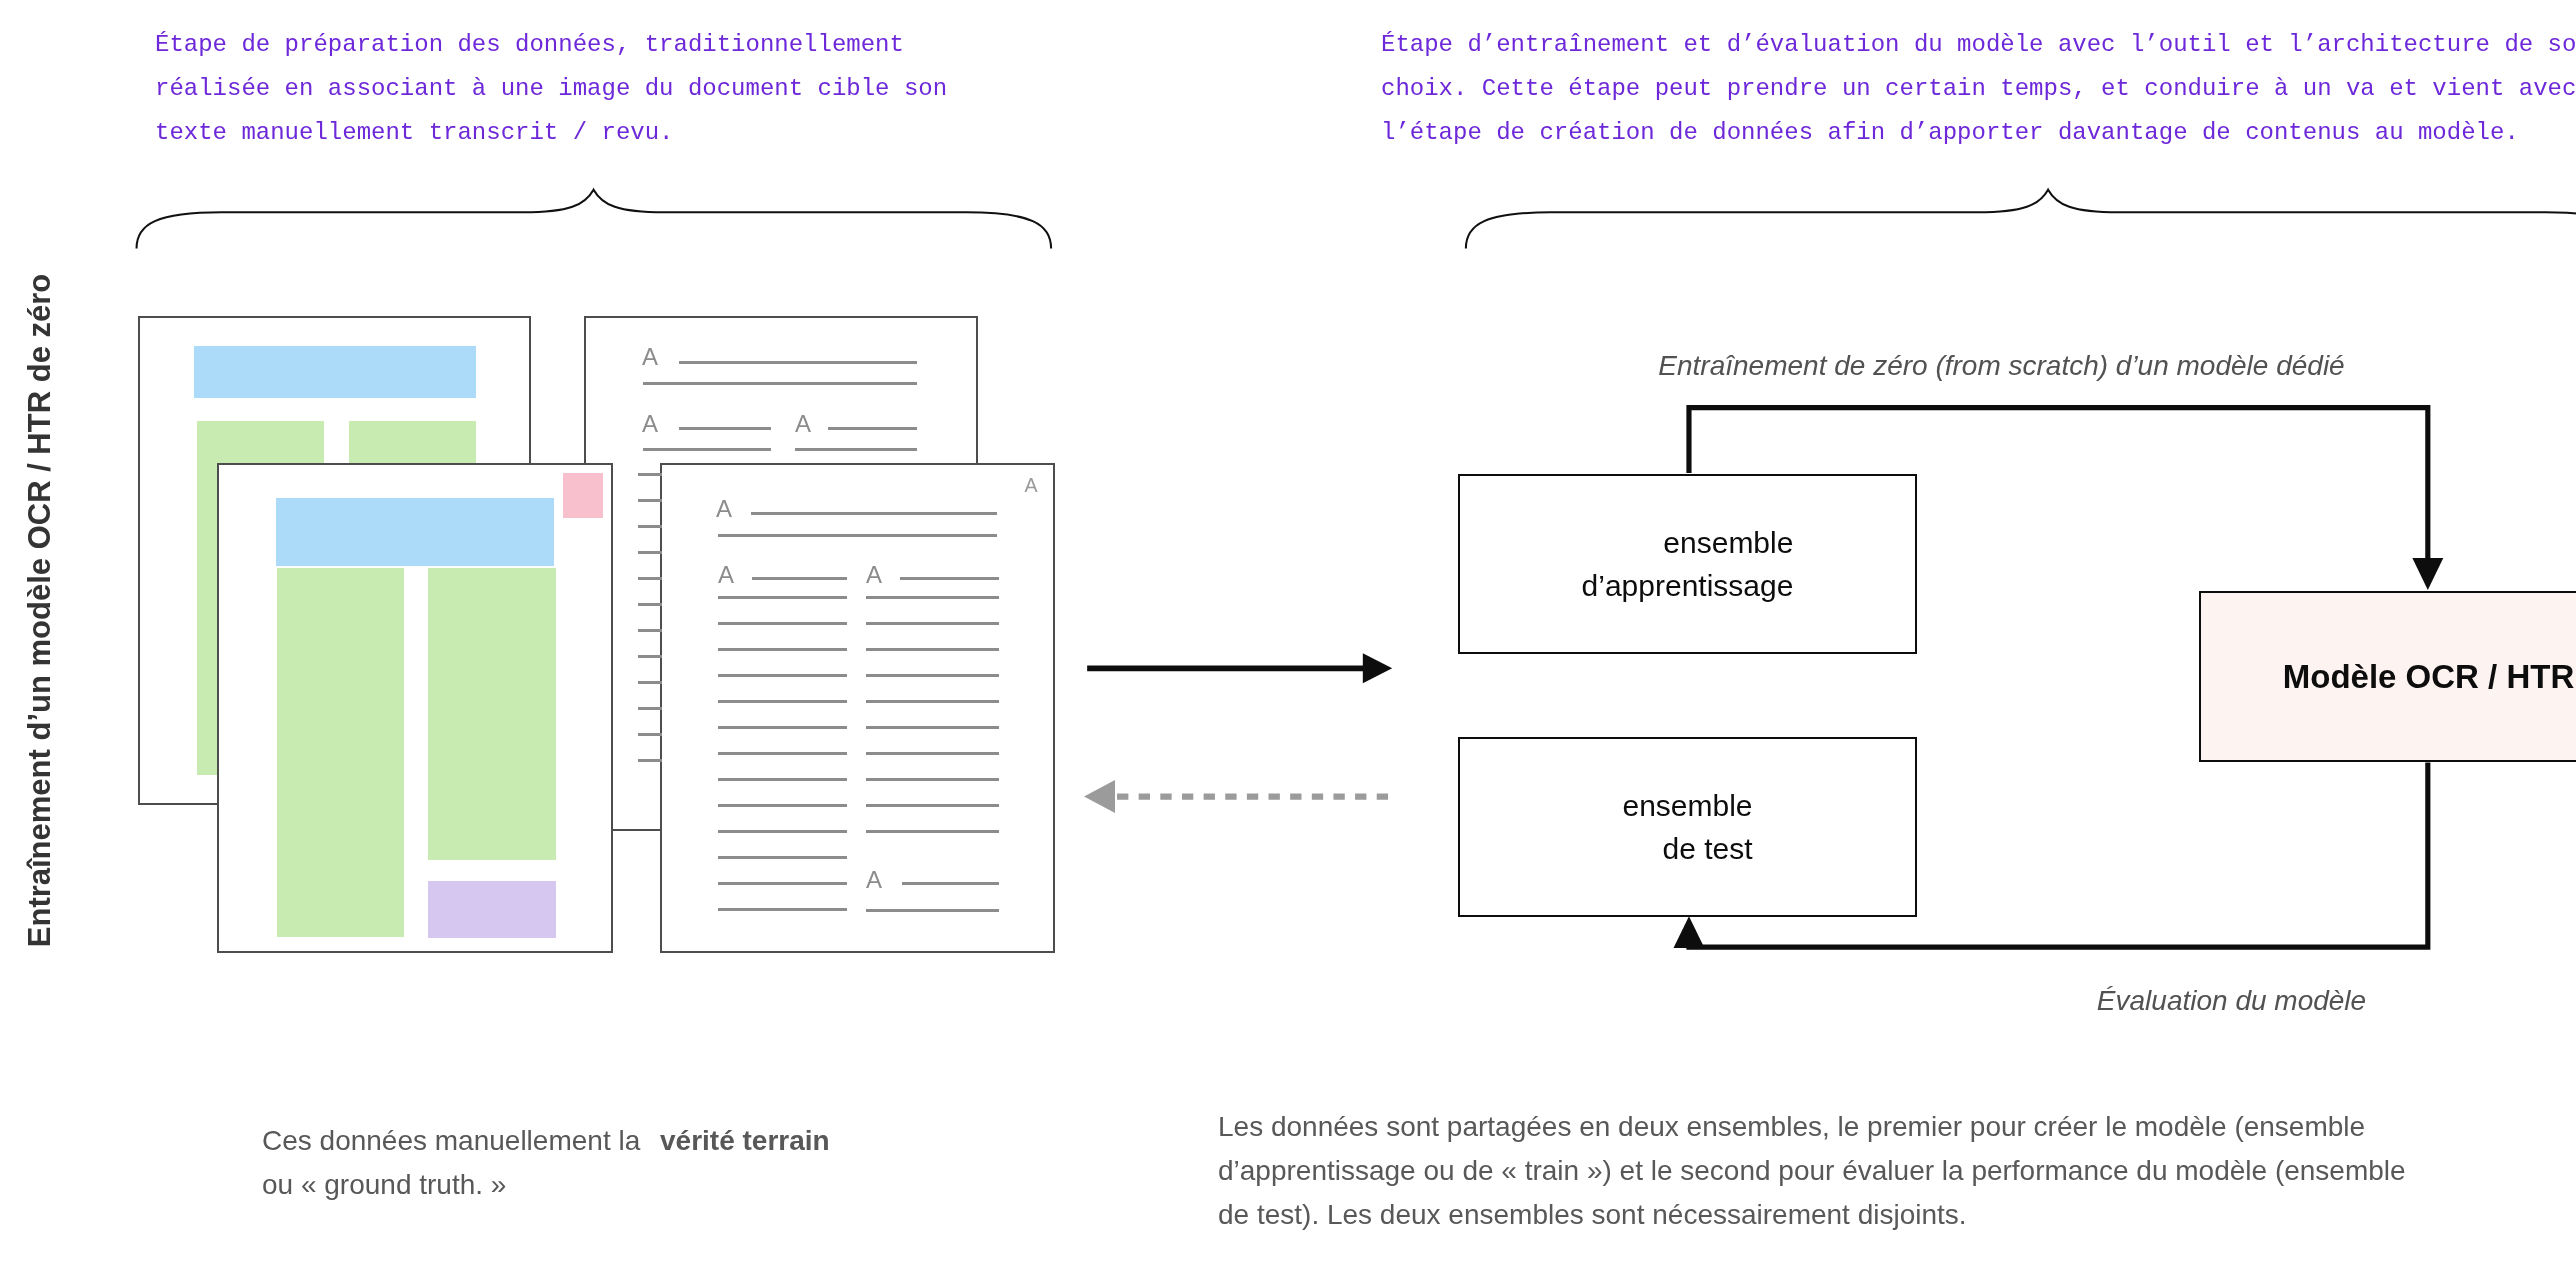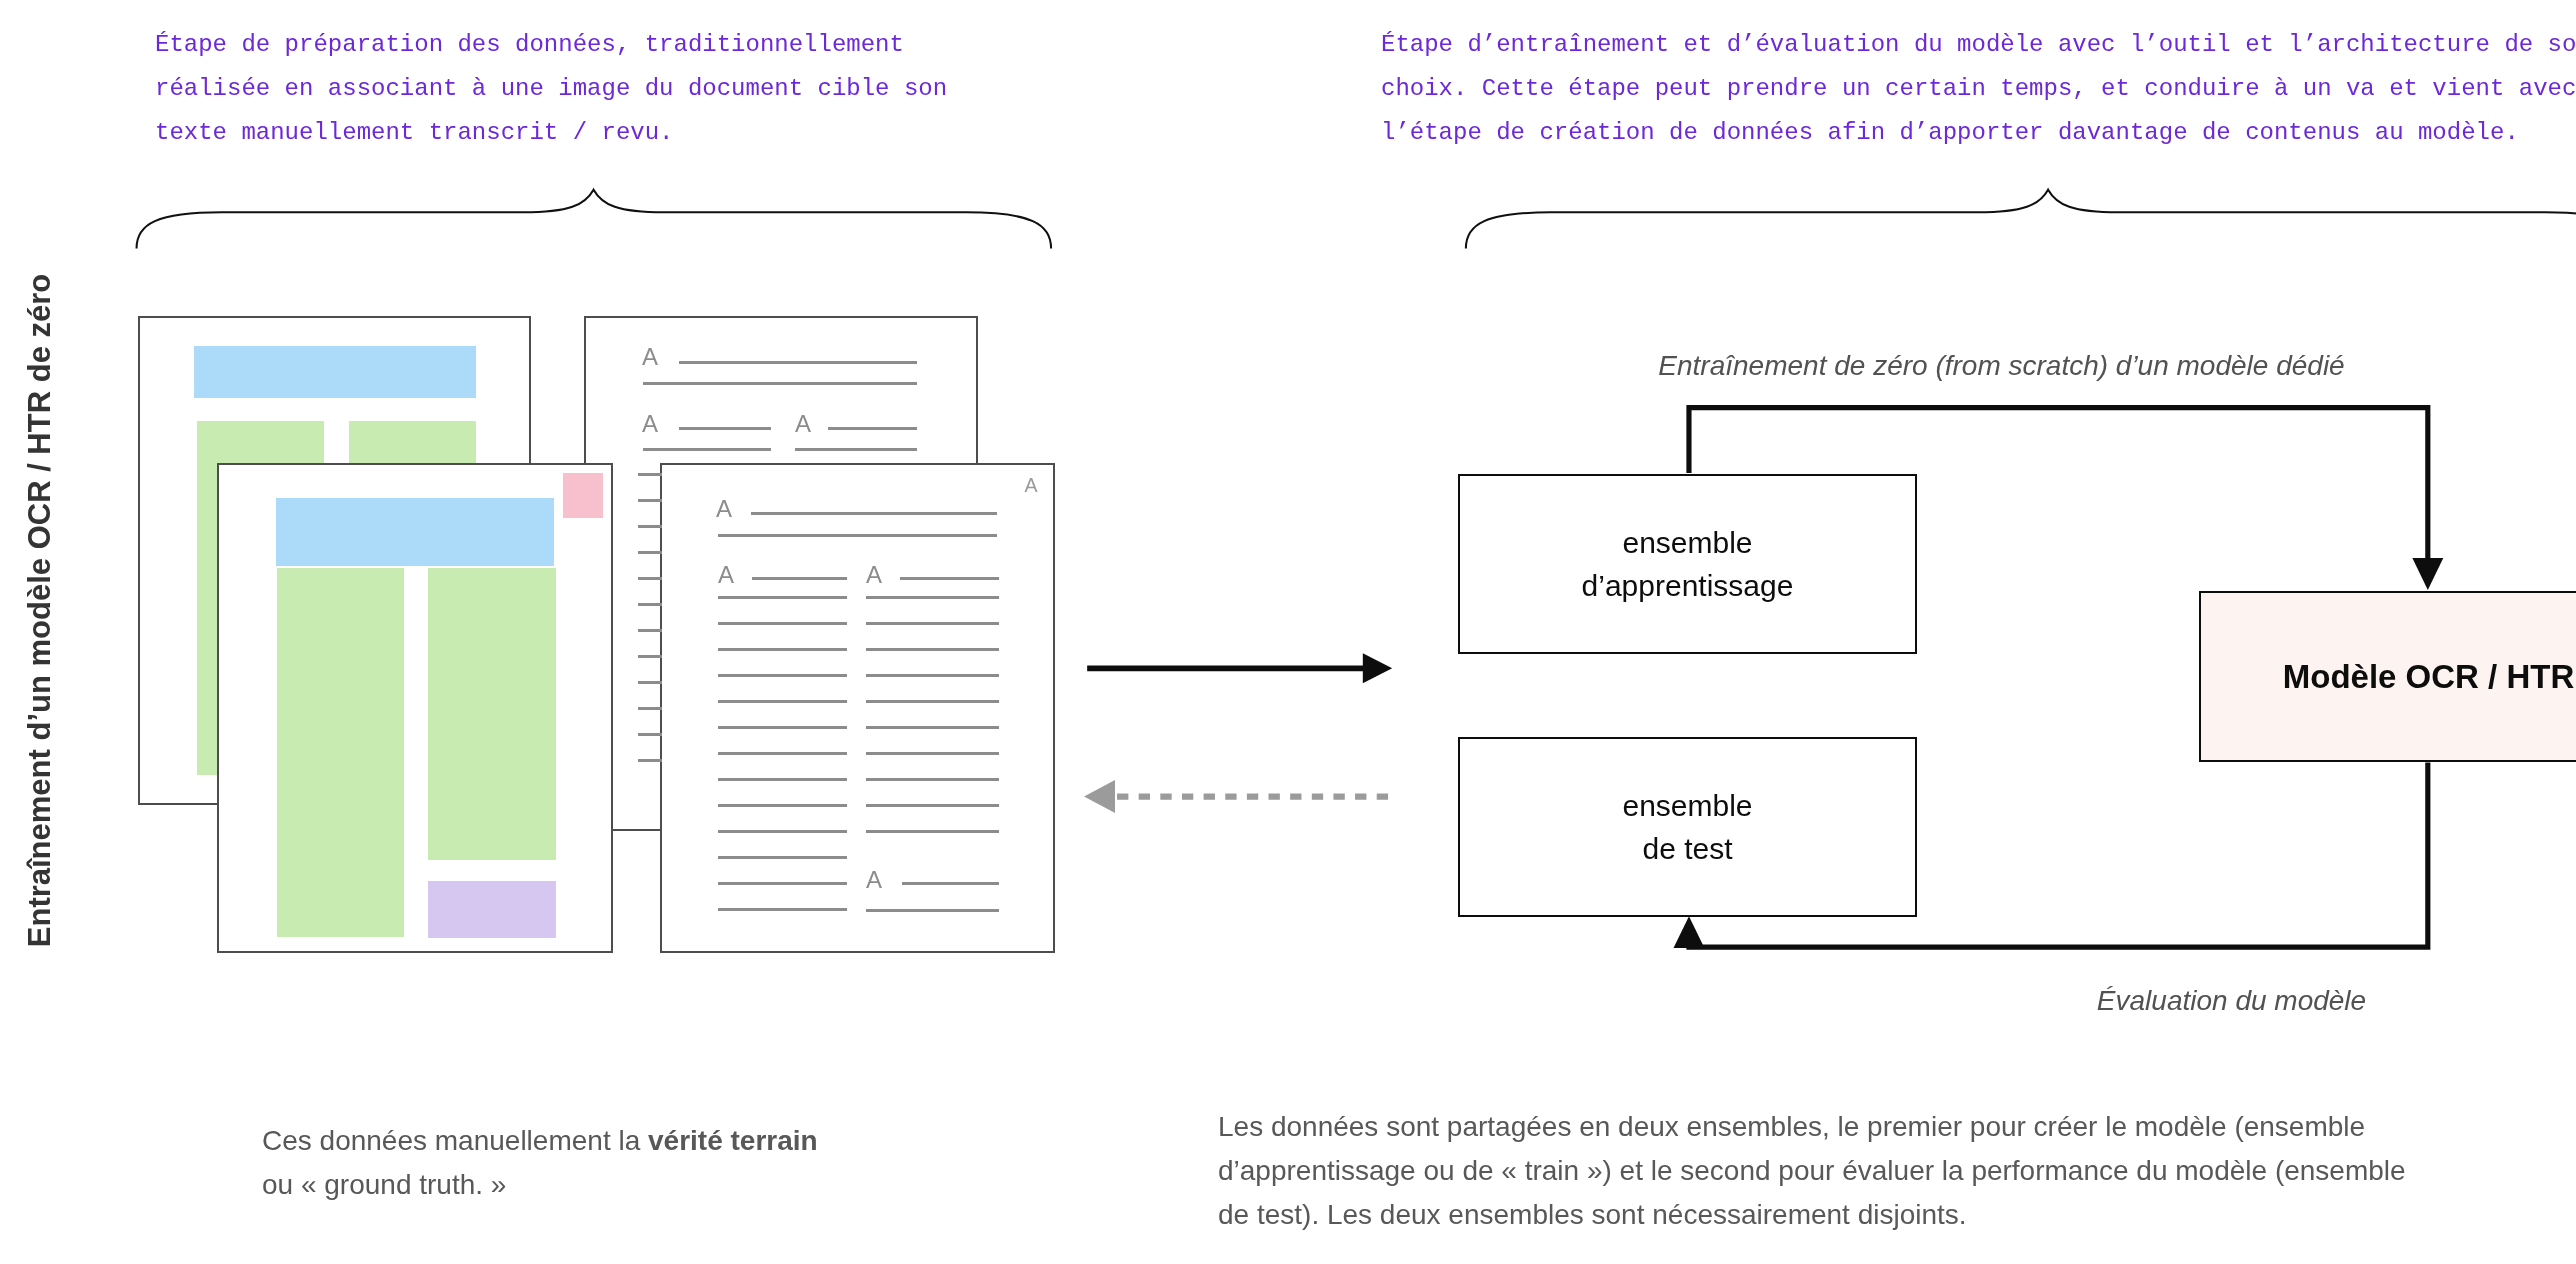--- a/index.html
+++ b/index.html
@@ -10,21 +10,21 @@
   .para{position:absolute;font-size:24px;line-height:44px;color:#6d28d9;white-space:pre-line;font-family:Liberation Mono, monospace;}
   .caption{position:absolute;font-size:28px;line-height:44px;color:#585858;white-space:pre-line;}
   .vtitle{
     position:absolute;left:-394px;top:587px;width:866px;height:47px;
     transform:rotate(-90deg);font-weight:bold;font-size:31px;color:#343434;
     display:flex;align-items:center;justify-content:center;white-space:nowrap;
   }
   .flowlabel{position:absolute;font-style:italic;font-size:28px;color:#525252;text-align:center;white-space:nowrap;}
   .fbox{
     position:absolute;box-sizing:border-box;background:#ffffff;border:2.6px solid #0d0d0d;
-    display:flex;align-items:center;justify-content:center;text-align:center;
+    display:flex;align-items:center;justify-content:center;text-align:right;
     font-size:30px;line-height:43px;color:#0d0d0d;white-space:pre-line;
   }
   #model-box{background:#FDF3F0;font-weight:bold;font-size:33px;}
   .doc{position:absolute;box-sizing:border-box;background:#ffffff;border:2.1px solid #4d4d4d;}
   .blk{position:absolute;}
   .ln{position:absolute;height:2.6px;background:#8c8c8c;}
   .acol{position:absolute;background:repeating-linear-gradient(to bottom,#8c8c8c 0 2.6px,transparent 2.6px 26px);}
   .ticks{position:absolute;background:repeating-linear-gradient(to bottom,#8c8c8c 0 2.6px,transparent 2.6px 26px);}
   .ag{position:absolute;color:#8c8c8c;font-size:24px;line-height:24px;}
   .ag.small{font-size:19.6px;line-height:19.6px;color:#9a9a9a;}
@@ -107,18 +107,18 @@
   <div class="ln" style="left:90px;top:112px;width:95px;"></div>
   <span class="ag" style="left:204px;top:98px;">A</span>
   <div class="ln" style="left:238px;top:112px;width:99px;"></div>
   <div class="acol" style="left:56px;top:131px;width:129px;height:337px;"></div>
   <div class="acol" style="left:204px;top:131px;width:133px;height:237px;"></div>
   <span class="ag" style="left:204px;top:403px;">A</span>
   <div class="ln" style="left:240px;top:417px;width:97px;"></div>
   <div class="ln" style="left:204px;top:444px;width:133px;"></div>
 </div>
 
-<div class="caption" style="left:262px;top:1119px;width:876px;"><span>Ces données manuellement la </span><span style="font-weight: bold;">vérité terrain</span><span>
+<div class="caption" style="left:262px;top:1119px;width:876px;"><span>Ces données manuellement la </span><span style="font-weight: bold; margin-left: 12px;">vérité terrain</span><span>
 ou « ground truth. »</span></div>
 <div class="caption" style="left:1218px;top:1105px;width:1365px;">Les données sont partagées en deux ensembles, le premier pour créer le modèle (ensemble
 d’apprentissage ou de « train ») et le second pour évaluer la performance du modèle (ensemble
 de test). Les deux ensembles sont nécessairement disjoints.</div>
 
 
 </body></html>

